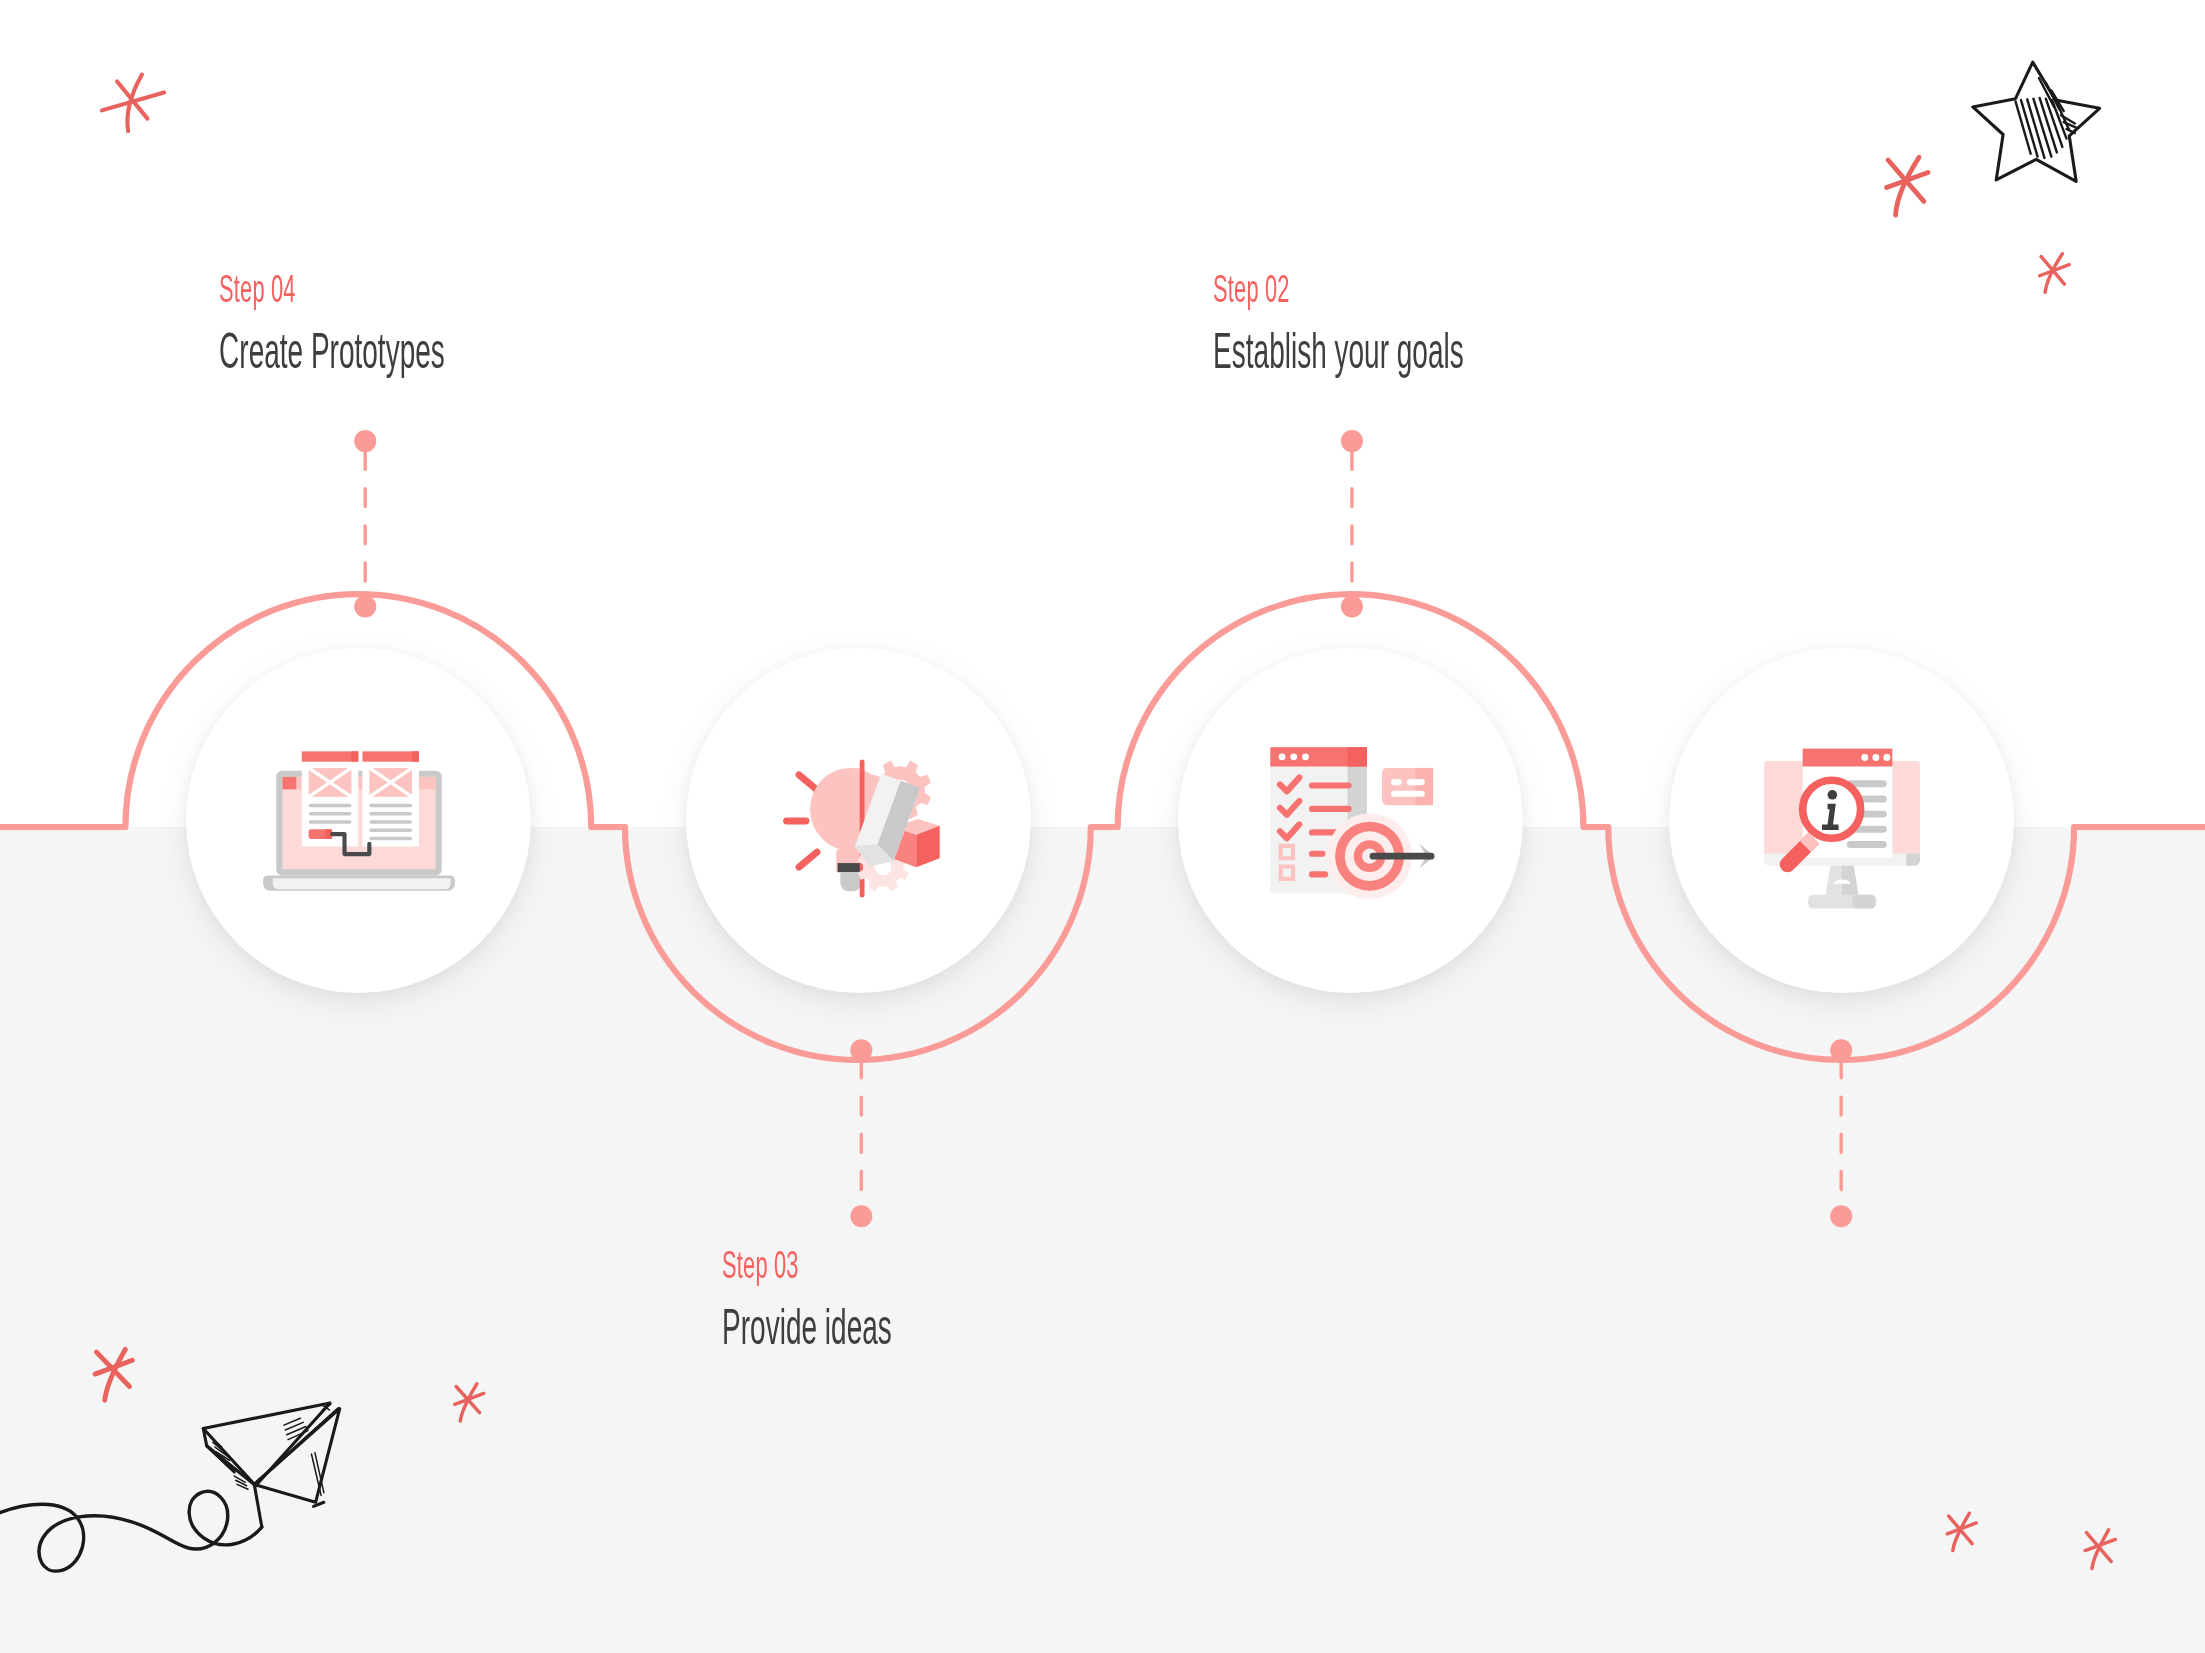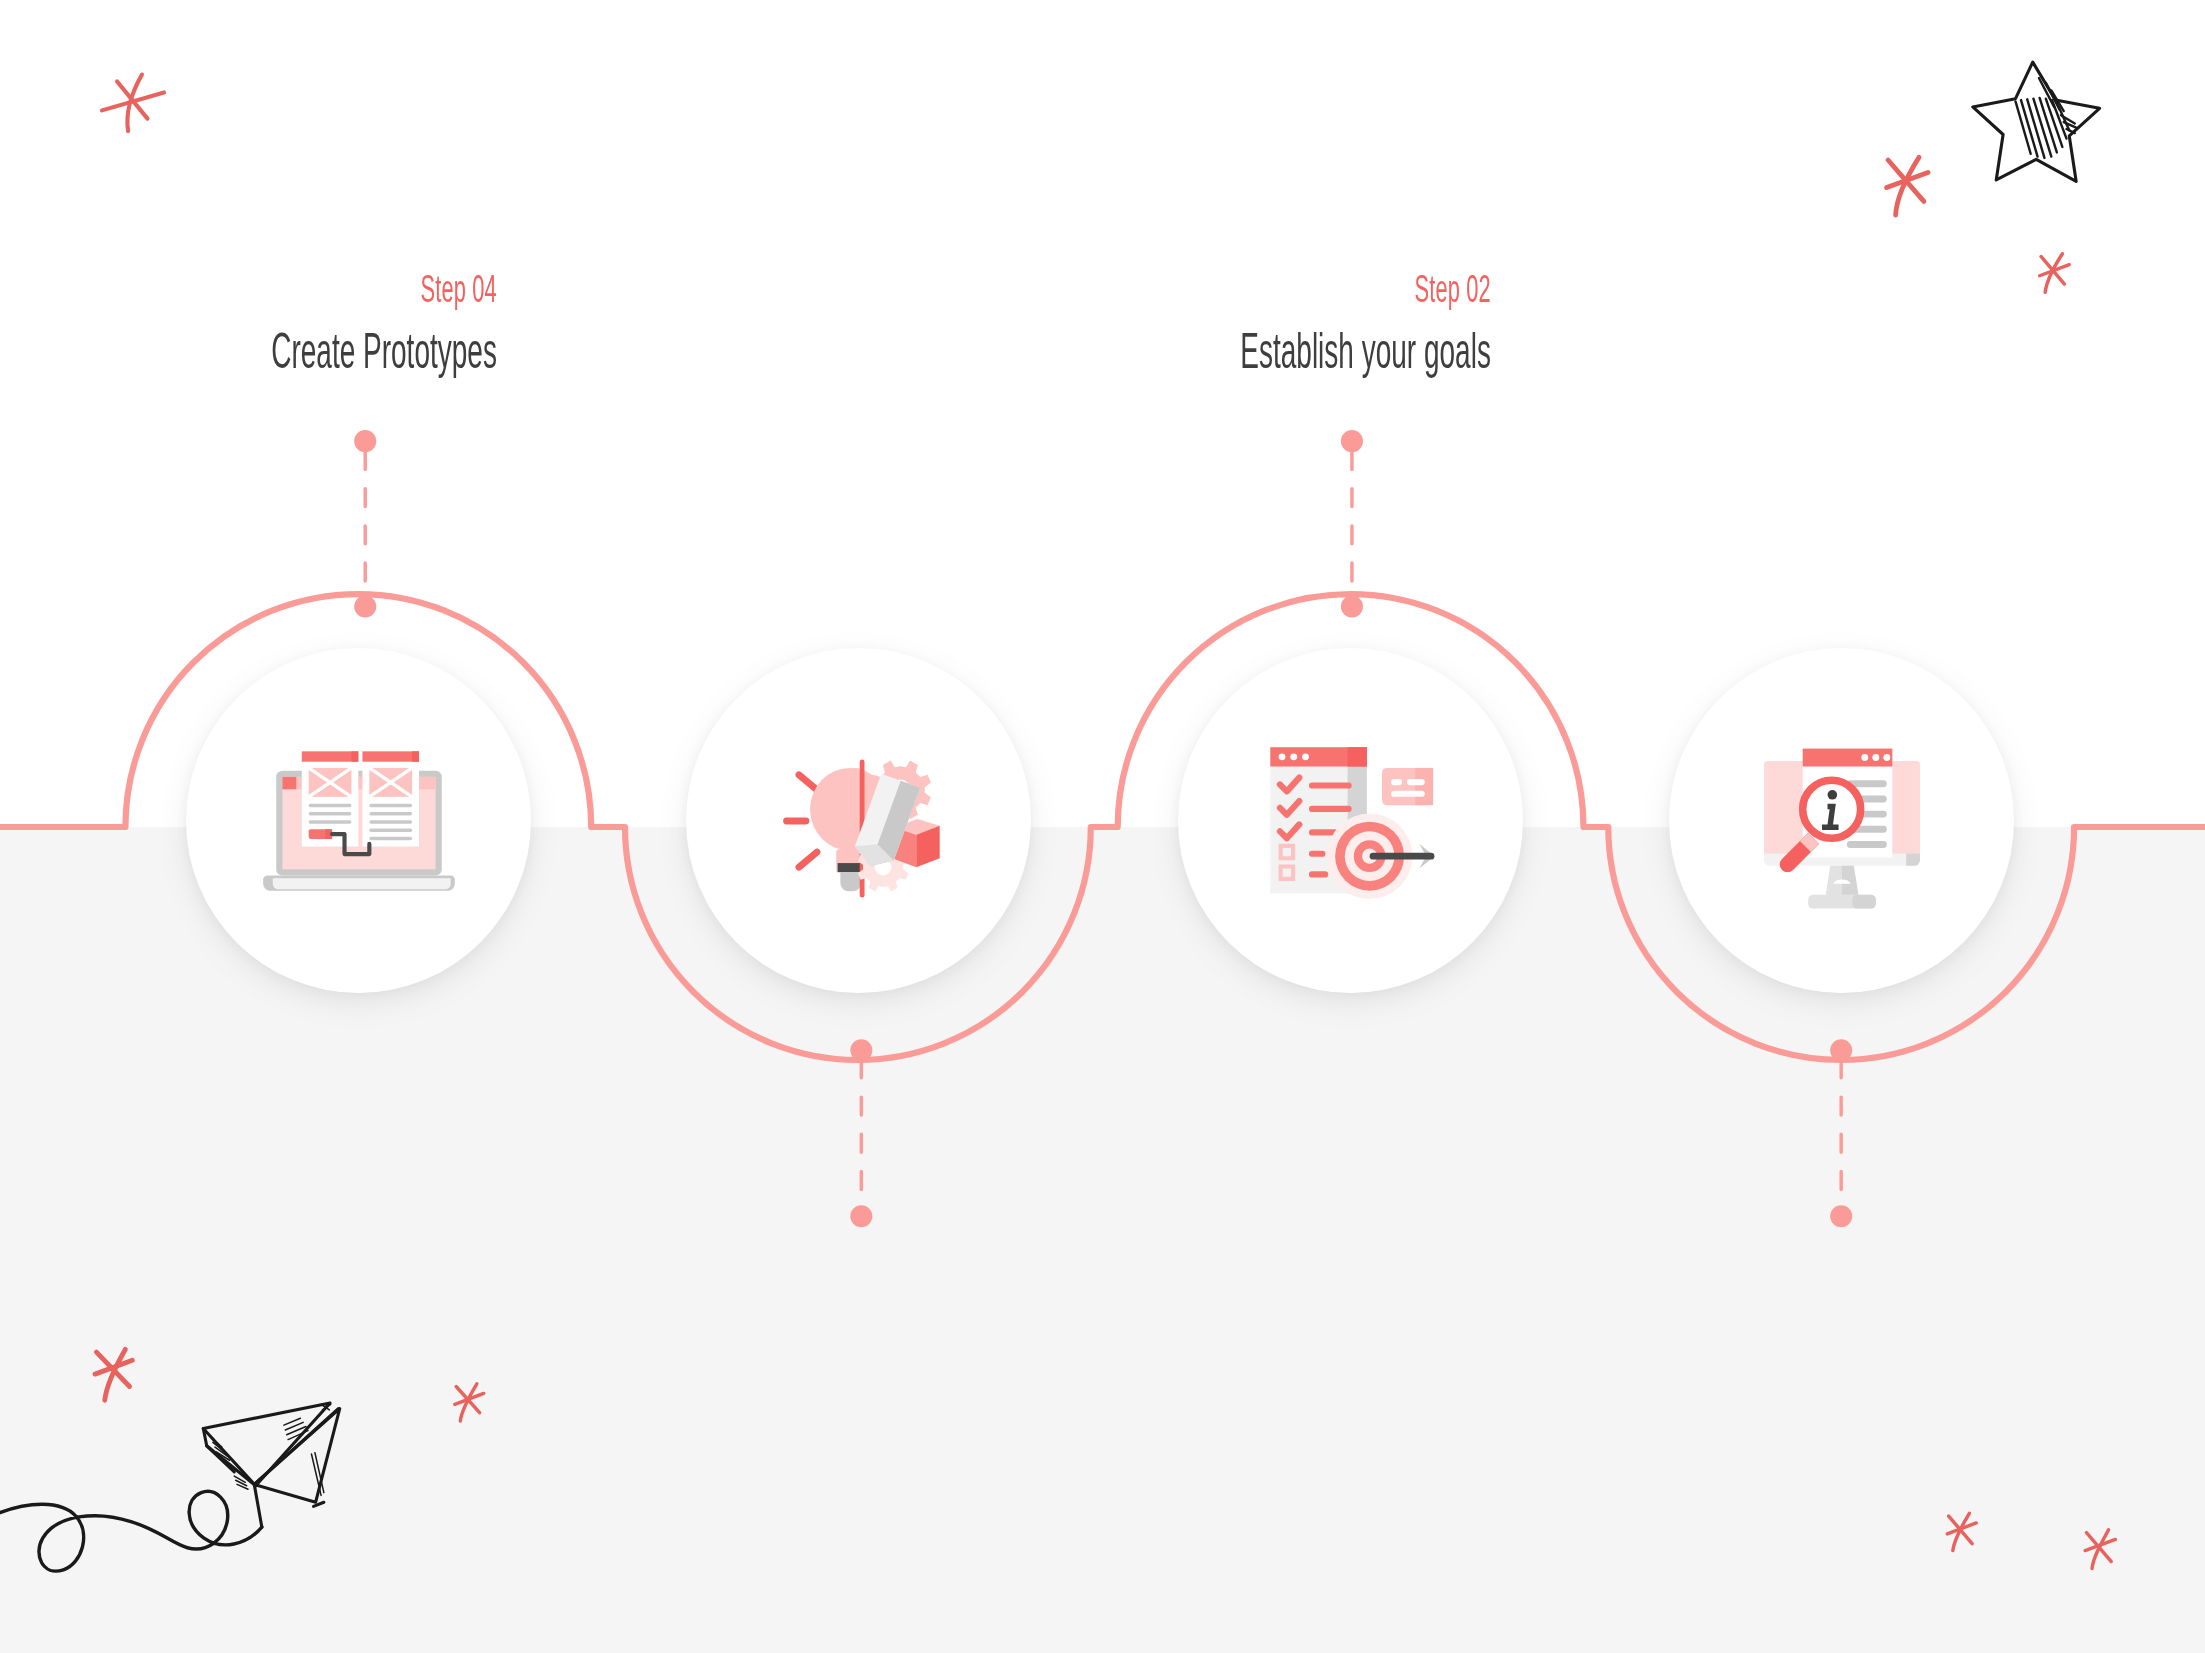--- a/index.html
+++ b/index.html
@@ -28,21 +28,21 @@
     width:345px; height:345px;
     border-radius:50%;
     background:#ffffff;
     box-shadow:0 9.6px 29px rgba(120,110,110,.13), 0 2.1px 9.6px rgba(120,110,110,.07);
     z-index:5;
     display:flex; align-items:center; justify-content:center;
   }
   .node-icon { width:200px; height:200px; display:block; }
 
   
-  .label-block { position:absolute; z-index:6; text-align:right; width:496px; }
+  .label-block { position:absolute; z-index:6; text-align:left; width:496px; }
   .step-kicker {
     font-size:39px;
     font-weight:400;
     color:#f4615f;
     letter-spacing:0.3px;
     line-height:1.05;
     transform:scaleX(.56);
     transform-origin:center;
     white-space:nowrap;
   }
@@ -374,16 +374,20 @@
   <div class="label-block" style="left:110px; top:269px;">
     <div class="step-kicker">Step 04</div>
     <div class="step-title">Create Prototypes</div>
   </div>
 
   <div class="label-block" style="left:1104px; top:269px;">
     <div class="step-kicker">Step 02</div>
     <div class="step-title">Establish your goals</div>
   </div>
 
+  <div class="label-block" style="left:613px; top:1245px;">
+    <div class="step-kicker">Step 03</div>
+    <div class="step-title">Provide ideas</div>
+  </div>
 
 
 </div>
 
 
 </body></html>

